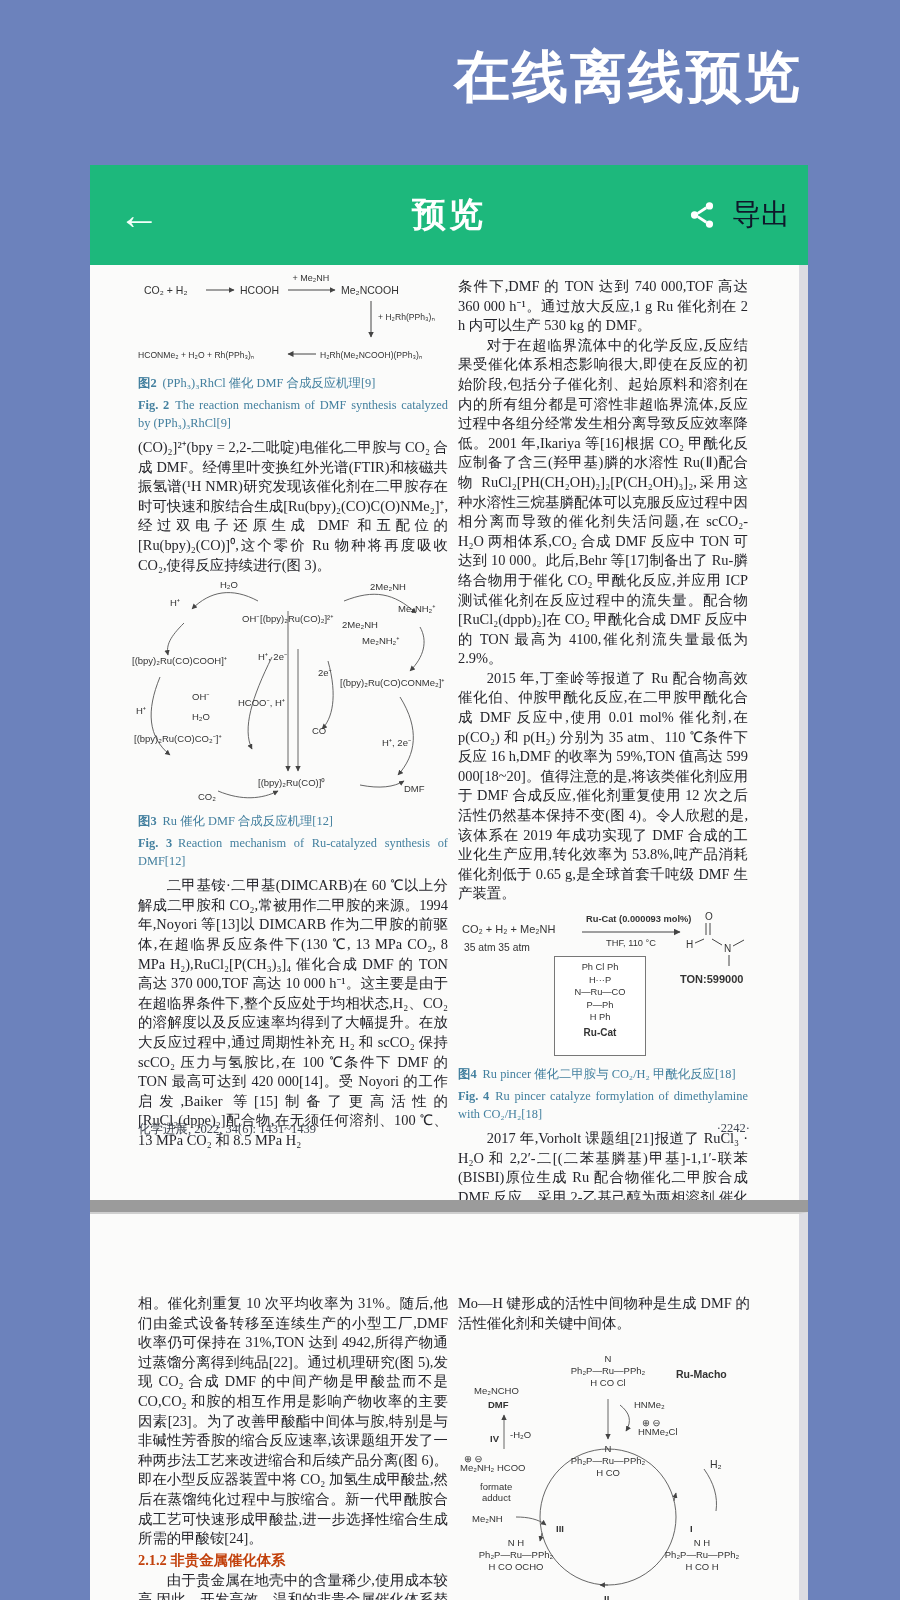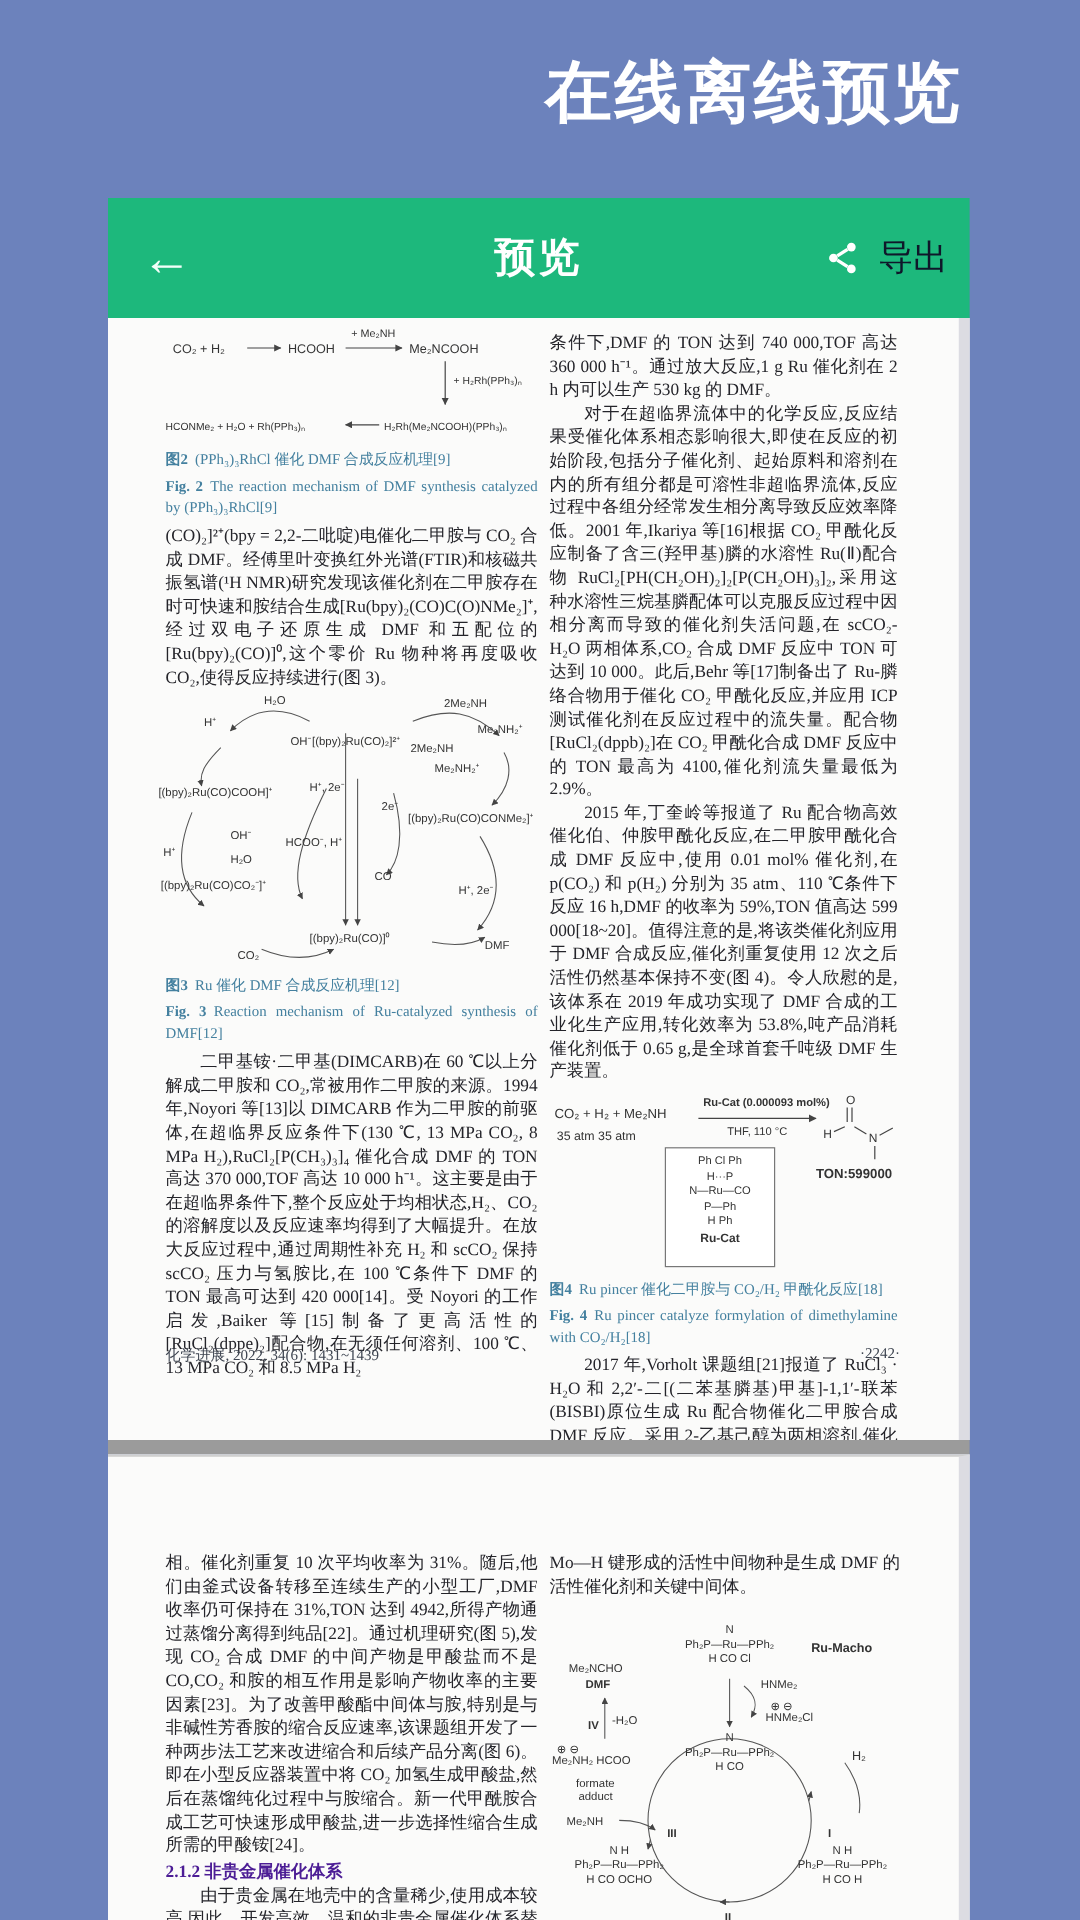--- a/index.html
+++ b/index.html
@@ -73,21 +73,21 @@
   .review-badge{
     background:#b28a3e;color:#fff;font-size:15px;font-weight:bold;
     padding:3px 16px;letter-spacing:0.5px;
   }
   .journal-name{
     color:#2a8f7e;font-weight:bold;font-size:17px;letter-spacing:6px;
     font-family:"Liberation Sans", sans-serif;
   }
   .p2-col-l{position:absolute;left:48px;top:80px;width:310px;}
   .p2-col-r{position:absolute;left:368px;top:80px;width:292px;}
-  .sec-head{font-family:"Liberation Serif", serif;font-size:14.4px;line-height:22px;font-weight:bold;color:#4c1d95;}
+  .sec-head{font-family:"Liberation Serif", serif;font-size:14.4px;line-height:22px;font-weight:bold;color:#c2410c;}
 </style>
 </head>
 <body>
 
 <div class="hero-title">在线离线预览</div>
 
 <div class="appbar">
   <div class="back-btn">
     <span>←</span>
   </div>

